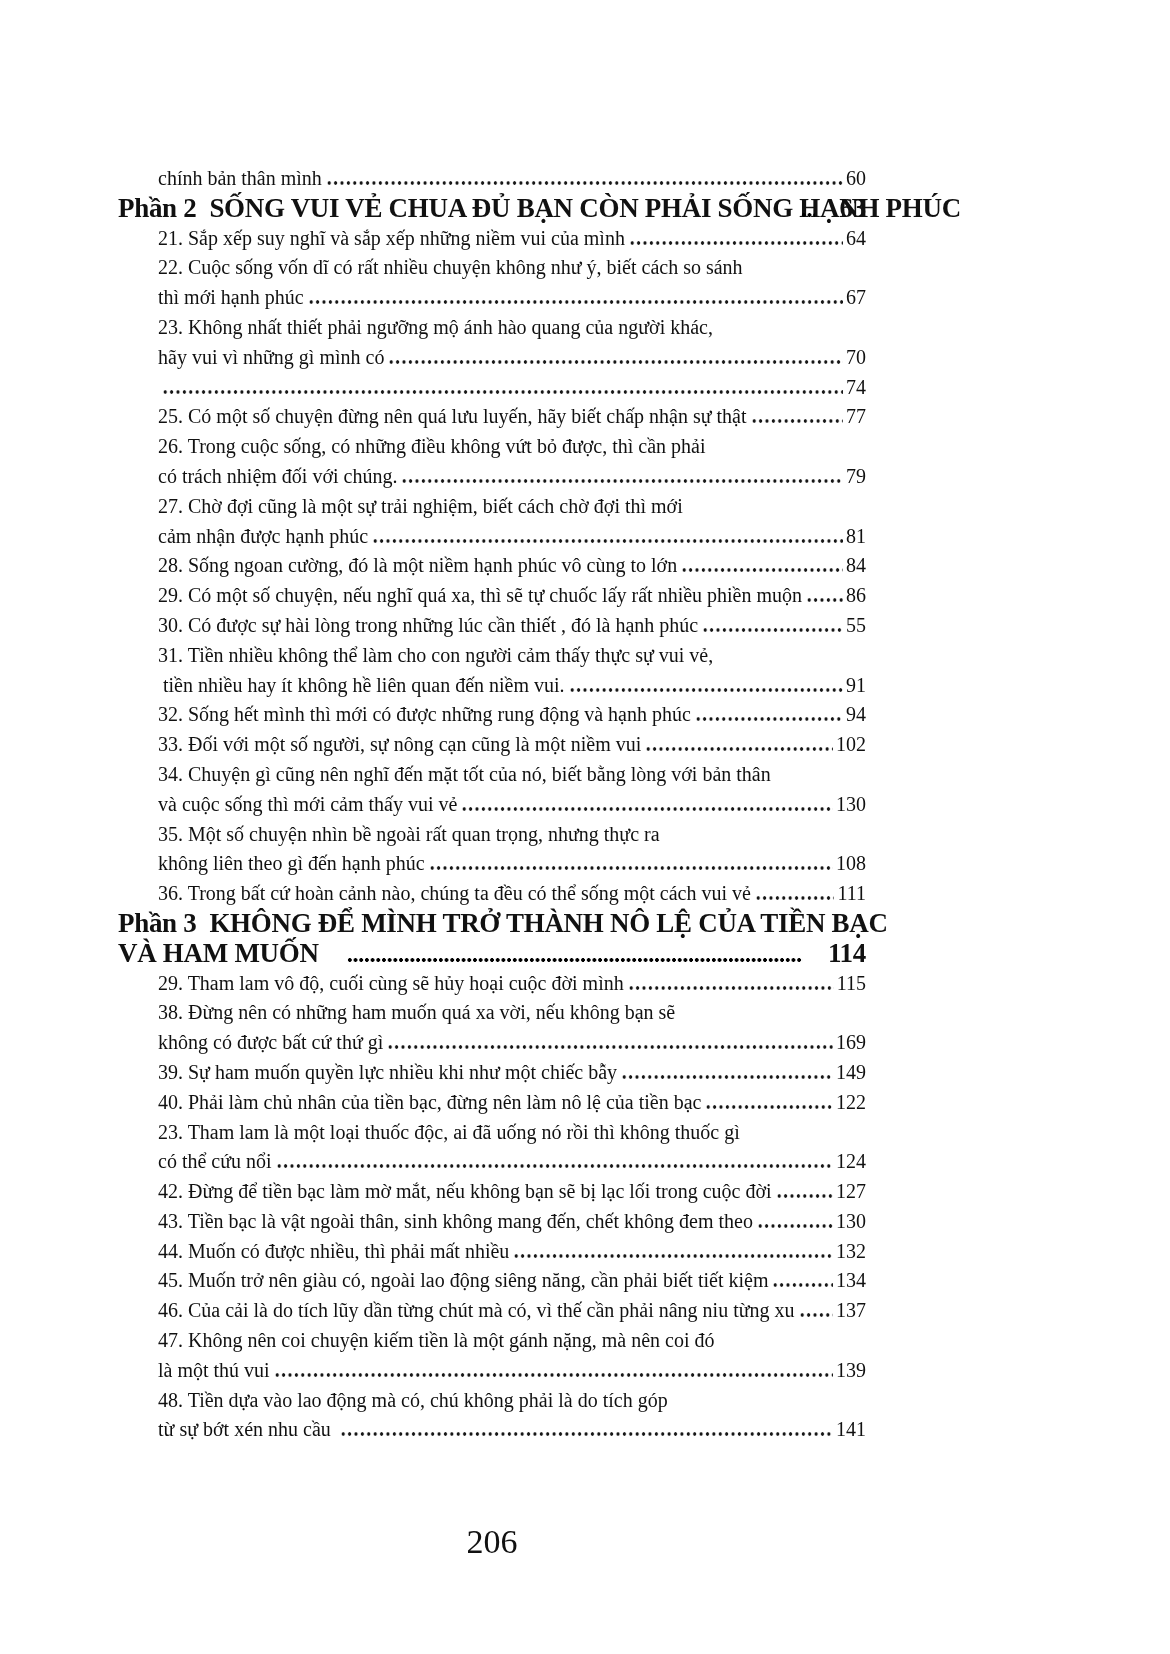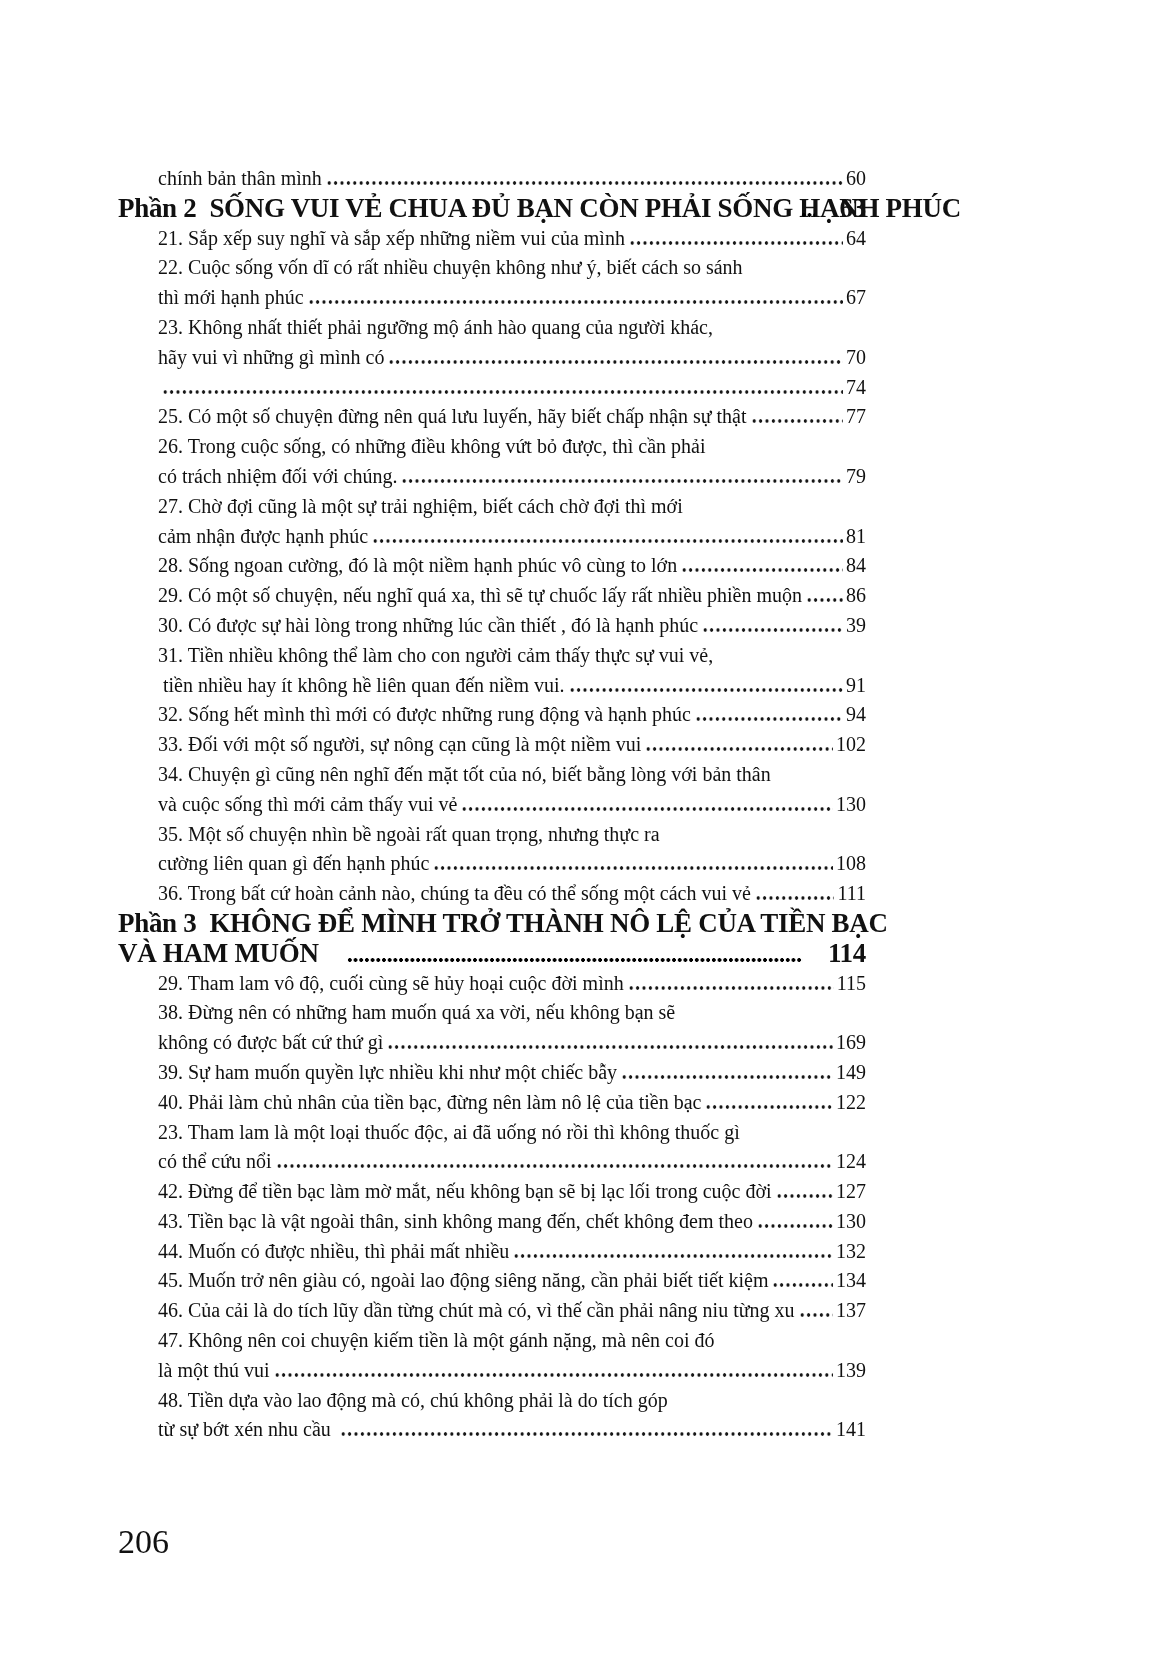--- a/index.html
+++ b/index.html
@@ -66,21 +66,21 @@
   }
   .pg {
     flex: 0 0 auto;
     text-align: center;
   }
   .folio {
     position: absolute;
     left: 118px;
     width: 748px;
     top: 1522px;
-    text-align: left;
+    text-align: center;
     font-size: 34px;
     line-height: 40px;
     color: #111111;
   }
 </style>
 </head>
 <body>
 
 <div class="page">
   <div class="toc">
@@ -93,29 +93,29 @@
         <div class="line item"><span class="t">23. Không nhất thiết phải ngưỡng mộ ánh hào quang của người khác,</span></div>
         <div class="line cont"><span class="t">hãy vui vì những gì mình có</span><span class="dots"></span><span class="pg">70</span></div>
         <div class="line item"><span class="dots"></span><span class="pg">74</span></div>
         <div class="line item"><span class="t">25. Có một số chuyện đừng nên quá lưu luyến, hãy biết chấp nhận sự thật</span><span class="dots"></span><span class="pg">77</span></div>
         <div class="line item"><span class="t">26. Trong cuộc sống, có những điều không vứt bỏ được, thì cần phải</span></div>
         <div class="line cont"><span class="t">có trách nhiệm đối với chúng.</span><span class="dots"></span><span class="pg">79</span></div>
         <div class="line item"><span class="t">27. Chờ đợi cũng là một sự trải nghiệm, biết cách chờ đợi thì mới</span></div>
         <div class="line cont"><span class="t">cảm nhận được hạnh phúc</span><span class="dots"></span><span class="pg">81</span></div>
         <div class="line item"><span class="t">28. Sống ngoan cường, đó là một niềm hạnh phúc vô cùng to lớn</span><span class="dots"></span><span class="pg">84</span></div>
         <div class="line item"><span class="t">29. Có một số chuyện, nếu nghĩ quá xa, thì sẽ tự chuốc lấy rất nhiều phiền muộn</span><span class="dots"></span><span class="pg">86</span></div>
-        <div class="line item"><span class="t">30. Có được sự hài lòng trong những lúc cần thiết , đó là hạnh phúc</span><span class="dots"></span><span class="pg">39</span></div>
+        <div class="line item"><span class="t">30. Có được sự hài lòng trong những lúc cần thiết , đó là hạnh phúc</span><span class="dots"></span><span class="pg">55</span></div>
         <div class="line item"><span class="t">31. Tiền nhiều không thể làm cho con người cảm thấy thực sự vui vẻ,</span></div>
         <div class="line cont"><span class="t"> tiền nhiều hay ít không hề liên quan đến niềm vui.</span><span class="dots"></span><span class="pg">91</span></div>
         <div class="line item"><span class="t">32. Sống hết mình thì mới có được những rung động và hạnh phúc</span><span class="dots"></span><span class="pg">94</span></div>
         <div class="line item"><span class="t">33. Đối với một số người, sự nông cạn cũng là một niềm vui</span><span class="dots"></span><span class="pg">102</span></div>
         <div class="line item"><span class="t">34. Chuyện gì cũng nên nghĩ đến mặt tốt của nó, biết bằng lòng với bản thân</span></div>
         <div class="line cont"><span class="t">và cuộc sống thì mới cảm thấy vui vẻ</span><span class="dots"></span><span class="pg">130</span></div>
         <div class="line item"><span class="t">35. Một số chuyện nhìn bề ngoài rất quan trọng, nhưng thực ra</span></div>
-        <div class="line cont"><span class="t">cường liên quan gì đến hạnh phúc</span><span class="dots"></span><span class="pg">108</span></div>
+        <div class="line cont"><span class="t">không liên theo gì đến hạnh phúc</span><span class="dots"></span><span class="pg">108</span></div>
         <div class="line item"><span class="t">36. Trong bất cứ hoàn cảnh nào, chúng ta đều có thể sống một cách vui vẻ</span><span class="dots"></span><span class="pg">111</span></div>
         <div class="line part"><span class="t">Phần 3  KHÔNG ĐỂ MÌNH TRỞ THÀNH NÔ LỆ CỦA TIỀN BẠC</span></div>
         <div class="line part"><span class="t">VÀ HAM MUỐN</span><span class="dots"></span><span class="pg">114</span></div>
         <div class="line item"><span class="t">29. Tham lam vô độ, cuối cùng sẽ hủy hoại cuộc đời mình</span><span class="dots"></span><span class="pg">115</span></div>
         <div class="line item"><span class="t">38. Đừng nên có những ham muốn quá xa vời, nếu không bạn sẽ</span></div>
         <div class="line cont"><span class="t">không có được bất cứ thứ gì</span><span class="dots"></span><span class="pg">169</span></div>
         <div class="line item"><span class="t">39. Sự ham muốn quyền lực nhiều khi như một chiếc bẫy</span><span class="dots"></span><span class="pg">149</span></div>
         <div class="line item"><span class="t">40. Phải làm chủ nhân của tiền bạc, đừng nên làm nô lệ của tiền bạc</span><span class="dots"></span><span class="pg">122</span></div>
         <div class="line item"><span class="t">23. Tham lam là một loại thuốc độc, ai đã uống nó rồi thì không thuốc gì</span></div>
         <div class="line cont"><span class="t">có thể cứu nổi</span><span class="dots"></span><span class="pg">124</span></div>

